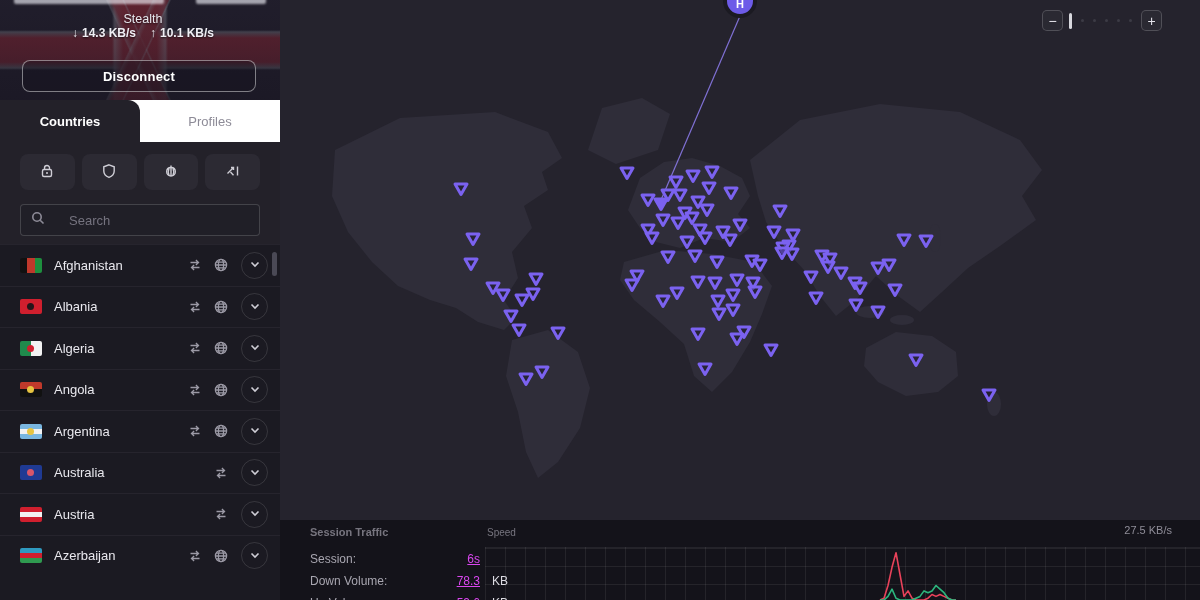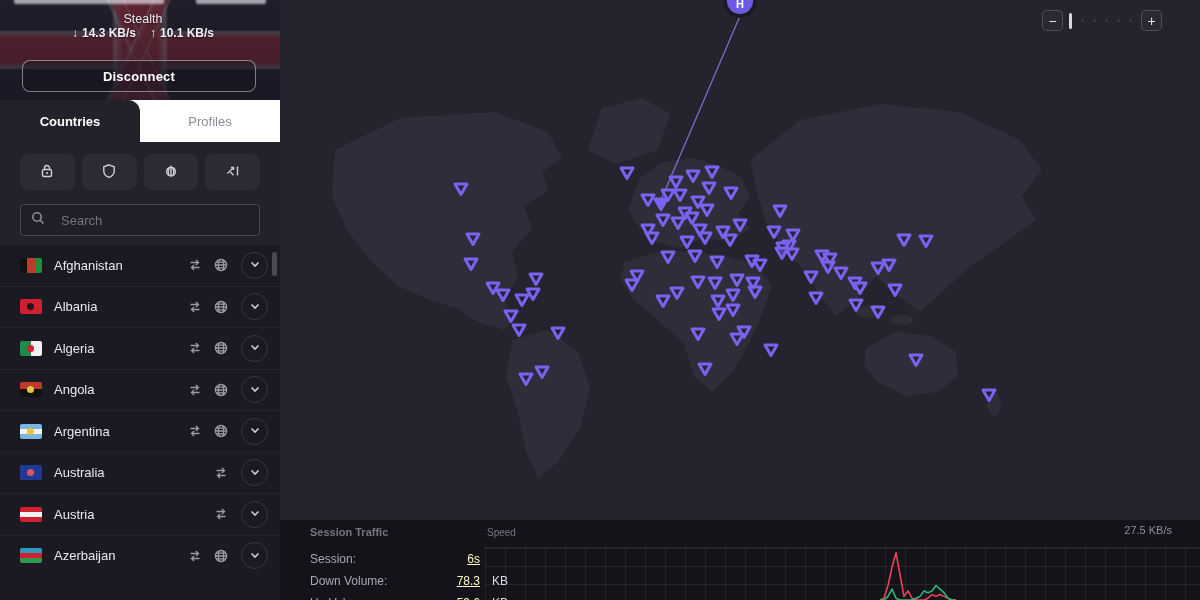--- a/index.html
+++ b/index.html
@@ -38,21 +38,21 @@
     font-size:13px; color:#8d8b97; cursor:pointer; }
   .tab.active { background:#232129; border-radius:0 12px 0 0; color:#ffffff; font-weight:bold; }
   .panel { background:#232129; padding:12px 20px 8px 20px; }
 
   .features { display:flex; gap:7px; }
   .feature-btn { flex:1; height:36px; background:#2c2a33; border:0; border-radius:8px;
     display:flex; align-items:center; justify-content:center; cursor:pointer; }
   .feature-btn svg { stroke:#cfced6; fill:none; stroke-width:1.4; }
 
   .search-box { margin-top:14px; height:32px; border:1px solid rgba(255,255,255,.16);
-    border-radius:4px; display:flex; align-items:center; padding:0 10px; gap:16px;
+    border-radius:4px; display:flex; align-items:center; padding:0 10px; gap:24px;
     background:#201f27; }
   .search-box svg { stroke:#8d8b97; fill:none; stroke-width:1.6; }
   .search-input { background:transparent; border:0; outline:0; color:#d6d5dd;
     font-size:13px; width:100%; font-family:"Liberation Sans",sans-serif; }
   .search-input::placeholder { color:#75737f; }
 
   .list-head { display:flex; align-items:center; justify-content:space-between;
     padding:14px 8px 8px 20px; }
   .list-head-label { color:#75737f; font-size:11px; }
   .info-btn { width:16px; height:16px; border-radius:50%; background:#4a4853;
@@ -95,21 +95,21 @@
   .zoom-handle { width:3px; height:16px; border-radius:2px; background:#d8d8de; cursor:pointer; }
   .zoom-dot { width:3px; height:3px; border-radius:50%; background:#3c3b45; }
 
   
   .bottom-panel { position:absolute; left:280px; bottom:0; width:920px; height:80px;
     background:rgba(16,15,21,.78); z-index:4; }
   .session { position:absolute; left:30px; top:6px; width:220px; }
   .session-title { color:#77757f; font-size:11px; font-weight:bold; margin-bottom:10px; }
   .session-row { display:flex; font-size:12px; color:#a8a6b0; height:22px; align-items:center; }
   .session-label { width:110px; }
-  .session-value { width:60px; text-align:right; color:#fef9c3;text-decoration:underline; }
+  .session-value { width:60px; text-align:right; color:#d946ef;text-decoration:underline; }
   .session-unit { width:40px; padding-left:12px; color:#dcdbe2; }
 
   .speed-chart { position:absolute; left:205px; top:0; right:0; height:80px; }
   .speed-title { position:absolute; left:2px; top:7px; color:#77757f; font-size:10px; }
   .speed-max { position:absolute; right:28px; top:4px; color:#8f8d98; font-size:11px; }
   .grid { position:absolute; left:0; top:27px; right:0; bottom:0;
     background-image:
       linear-gradient(to right, rgba(255,255,255,.07) 1px, transparent 1px),
       linear-gradient(to bottom, rgba(255,255,255,.07) 1px, transparent 1px);
     background-size:20px 18px; border-top:1px solid rgba(255,255,255,.07); }

